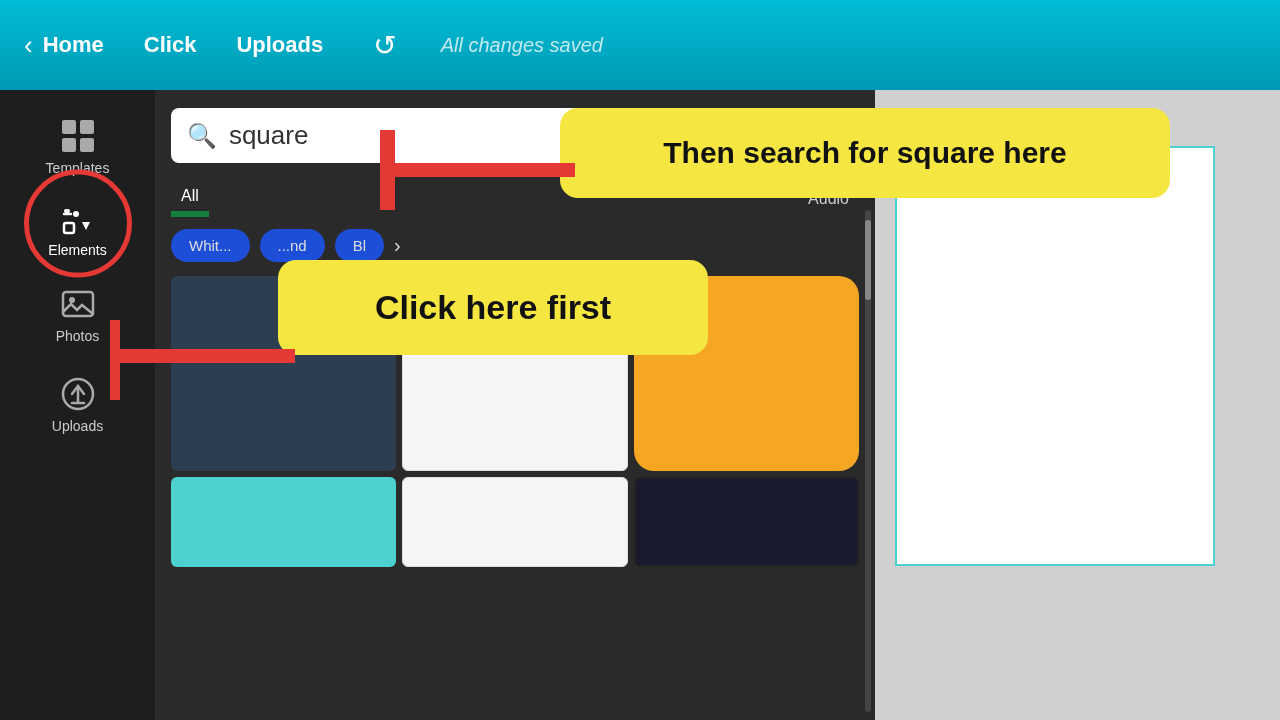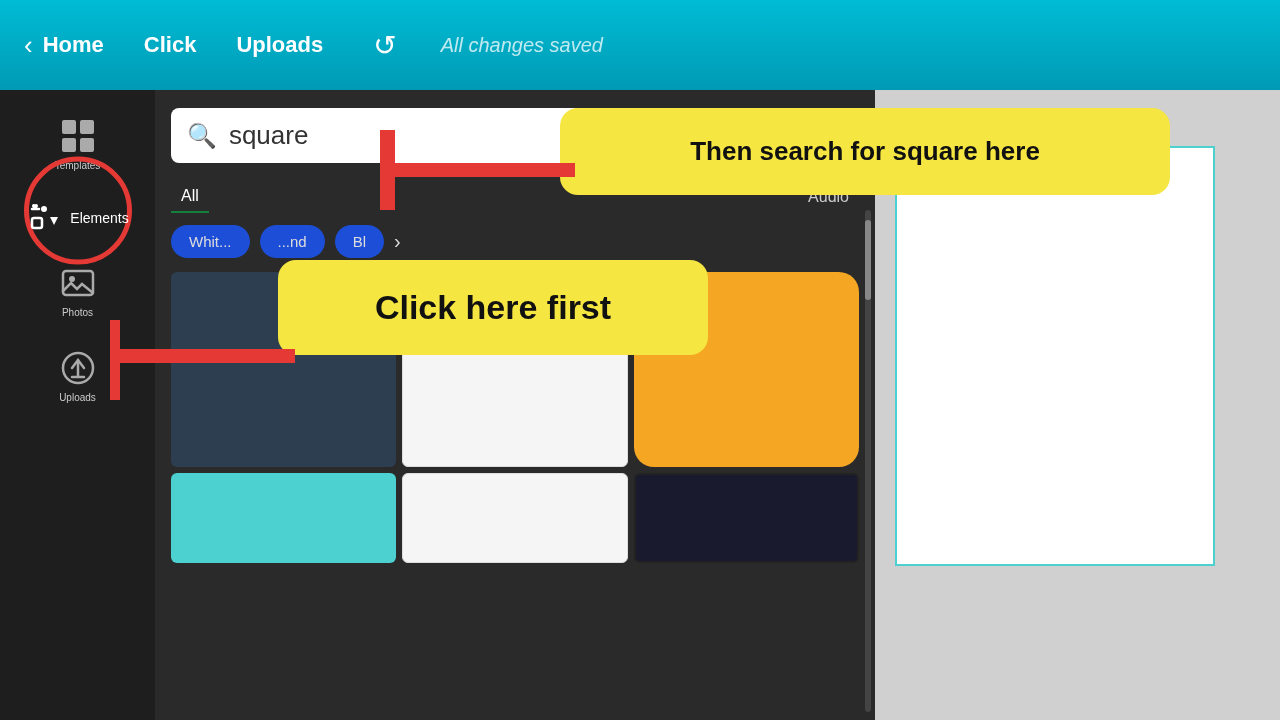--- a/index.html
+++ b/index.html
@@ -69,21 +69,21 @@
       flex-shrink: 0;
     }
     .sidebar-item {
       width: 100%;
       display: flex;
       flex-direction: column;
       align-items: center;
       justify-content: center;
       padding: 18px 10px 14px;
       color: #ccc;
-      font-size: 10px;
+      font-size: 14px;
       font-weight: 500;
       cursor: pointer;
       gap: 6px;
     }
     .sidebar-item .icon-svg {
       width: 36px;
       height: 36px;
     }
     .elements-circle {
       position: relative;
@@ -100,22 +100,23 @@
       left: 50%;
       transform: translate(-50%, -55%);
       width: 108px;
       height: 108px;
       border-radius: 50%;
       border: 5px solid #e53935;
       pointer-events: none;
     }
     .elements-inner {
       display: flex;
-      align-items: center;
-      gap: 6px;
+      flex-direction: column;
+      align-items: center;
+      gap: 0;
       color: white;
       font-size: 14px;
       font-weight: 500;
       z-index: 1;
     }
 
     
     .panel {
       width: 720px;
       background: #2a2a2a;
@@ -158,21 +159,21 @@
       overflow: hidden;
     }
     .tab {
       padding: 6px 10px;
       cursor: pointer;
       white-space: nowrap;
       color: #ccc;
     }
     .tab.active {
       color: white;
-      border-bottom: 2px solid #15803d;
+      border-bottom: 6px solid #15803d;
     }
 
     
     .filter-row {
       display: flex;
       align-items: center;
       padding: 6px 16px;
       gap: 10px;
       overflow: hidden;
     }
@@ -297,21 +298,21 @@
       left: 560px;
       width: 610px;
       background: #f5e642;
       border-radius: 18px;
       padding: 28px 36px;
       display: flex;
       align-items: center;
       justify-content: center;
     }
     .yellow-tooltip-search p {
-      font-size: 26px;
+      font-size: 30px;
       font-weight: 900;
       color: #111;
       text-align: center;
     }
 
     
     .yellow-tooltip-click {
       position: absolute;
       top: 260px;
       left: 278px;

